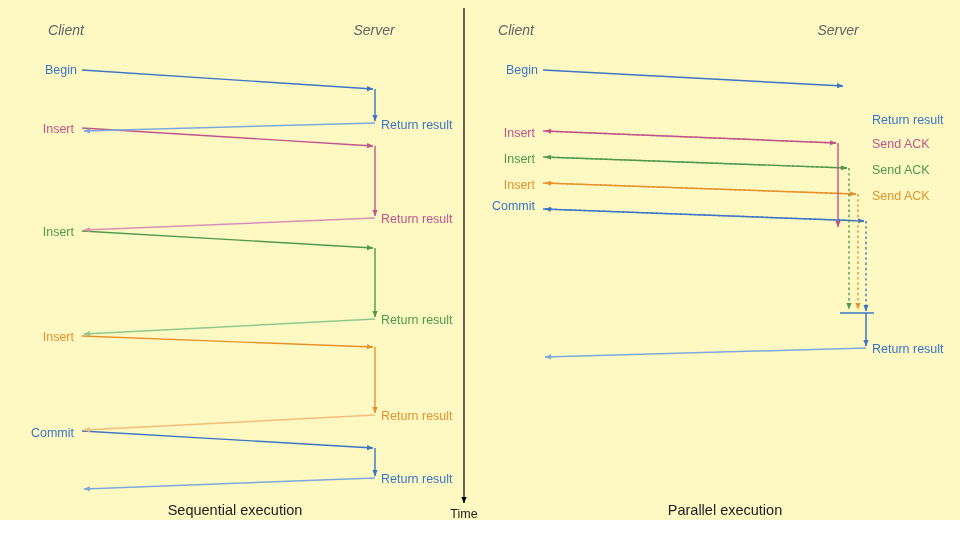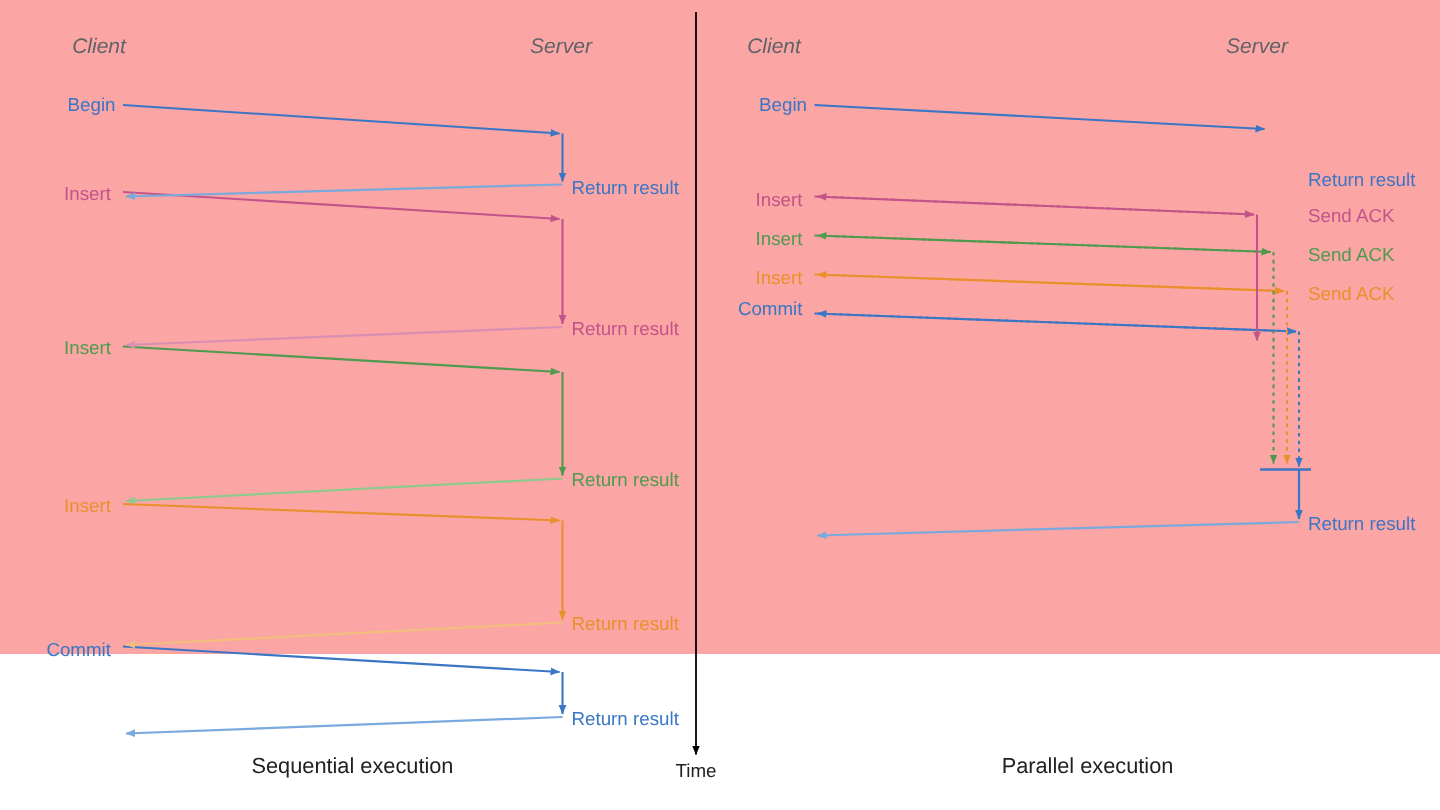--- a/index.html
+++ b/index.html
@@ -1,18 +1,18 @@
 <!DOCTYPE html>
 <html><head>
 <meta charset="utf-8">
 <style>
   html,body{margin:0;padding:0;background:#ffffff;}
   body{width:960px;height:540px;overflow:hidden;
        font-family:"Liberation Sans","DejaVu Sans",sans-serif;}
-  #stage{position:relative;width:960px;height:436px;background:#fca5a5;text-decoration:underline;}
+  #stage{position:relative;width:960px;height:520px;background:#fef9c3;text-decoration:underline;}
   svg{position:absolute;left:0;top:0;width:960px;height:540px;}
   .lbl{font-size:12.5px;dominant-baseline:middle;}
   .lbl-r{text-anchor:end;}
   .lbl-l{text-anchor:start;}
   .hdr{font-size:14px;font-style:italic;fill:#5f6368;text-anchor:middle;}
   .cap{font-size:14.5px;fill:#202124;text-anchor:middle;}
   .timelbl{font-size:12.5px;fill:#202124;text-anchor:middle;}
 </style>
 </head>
 <body>

